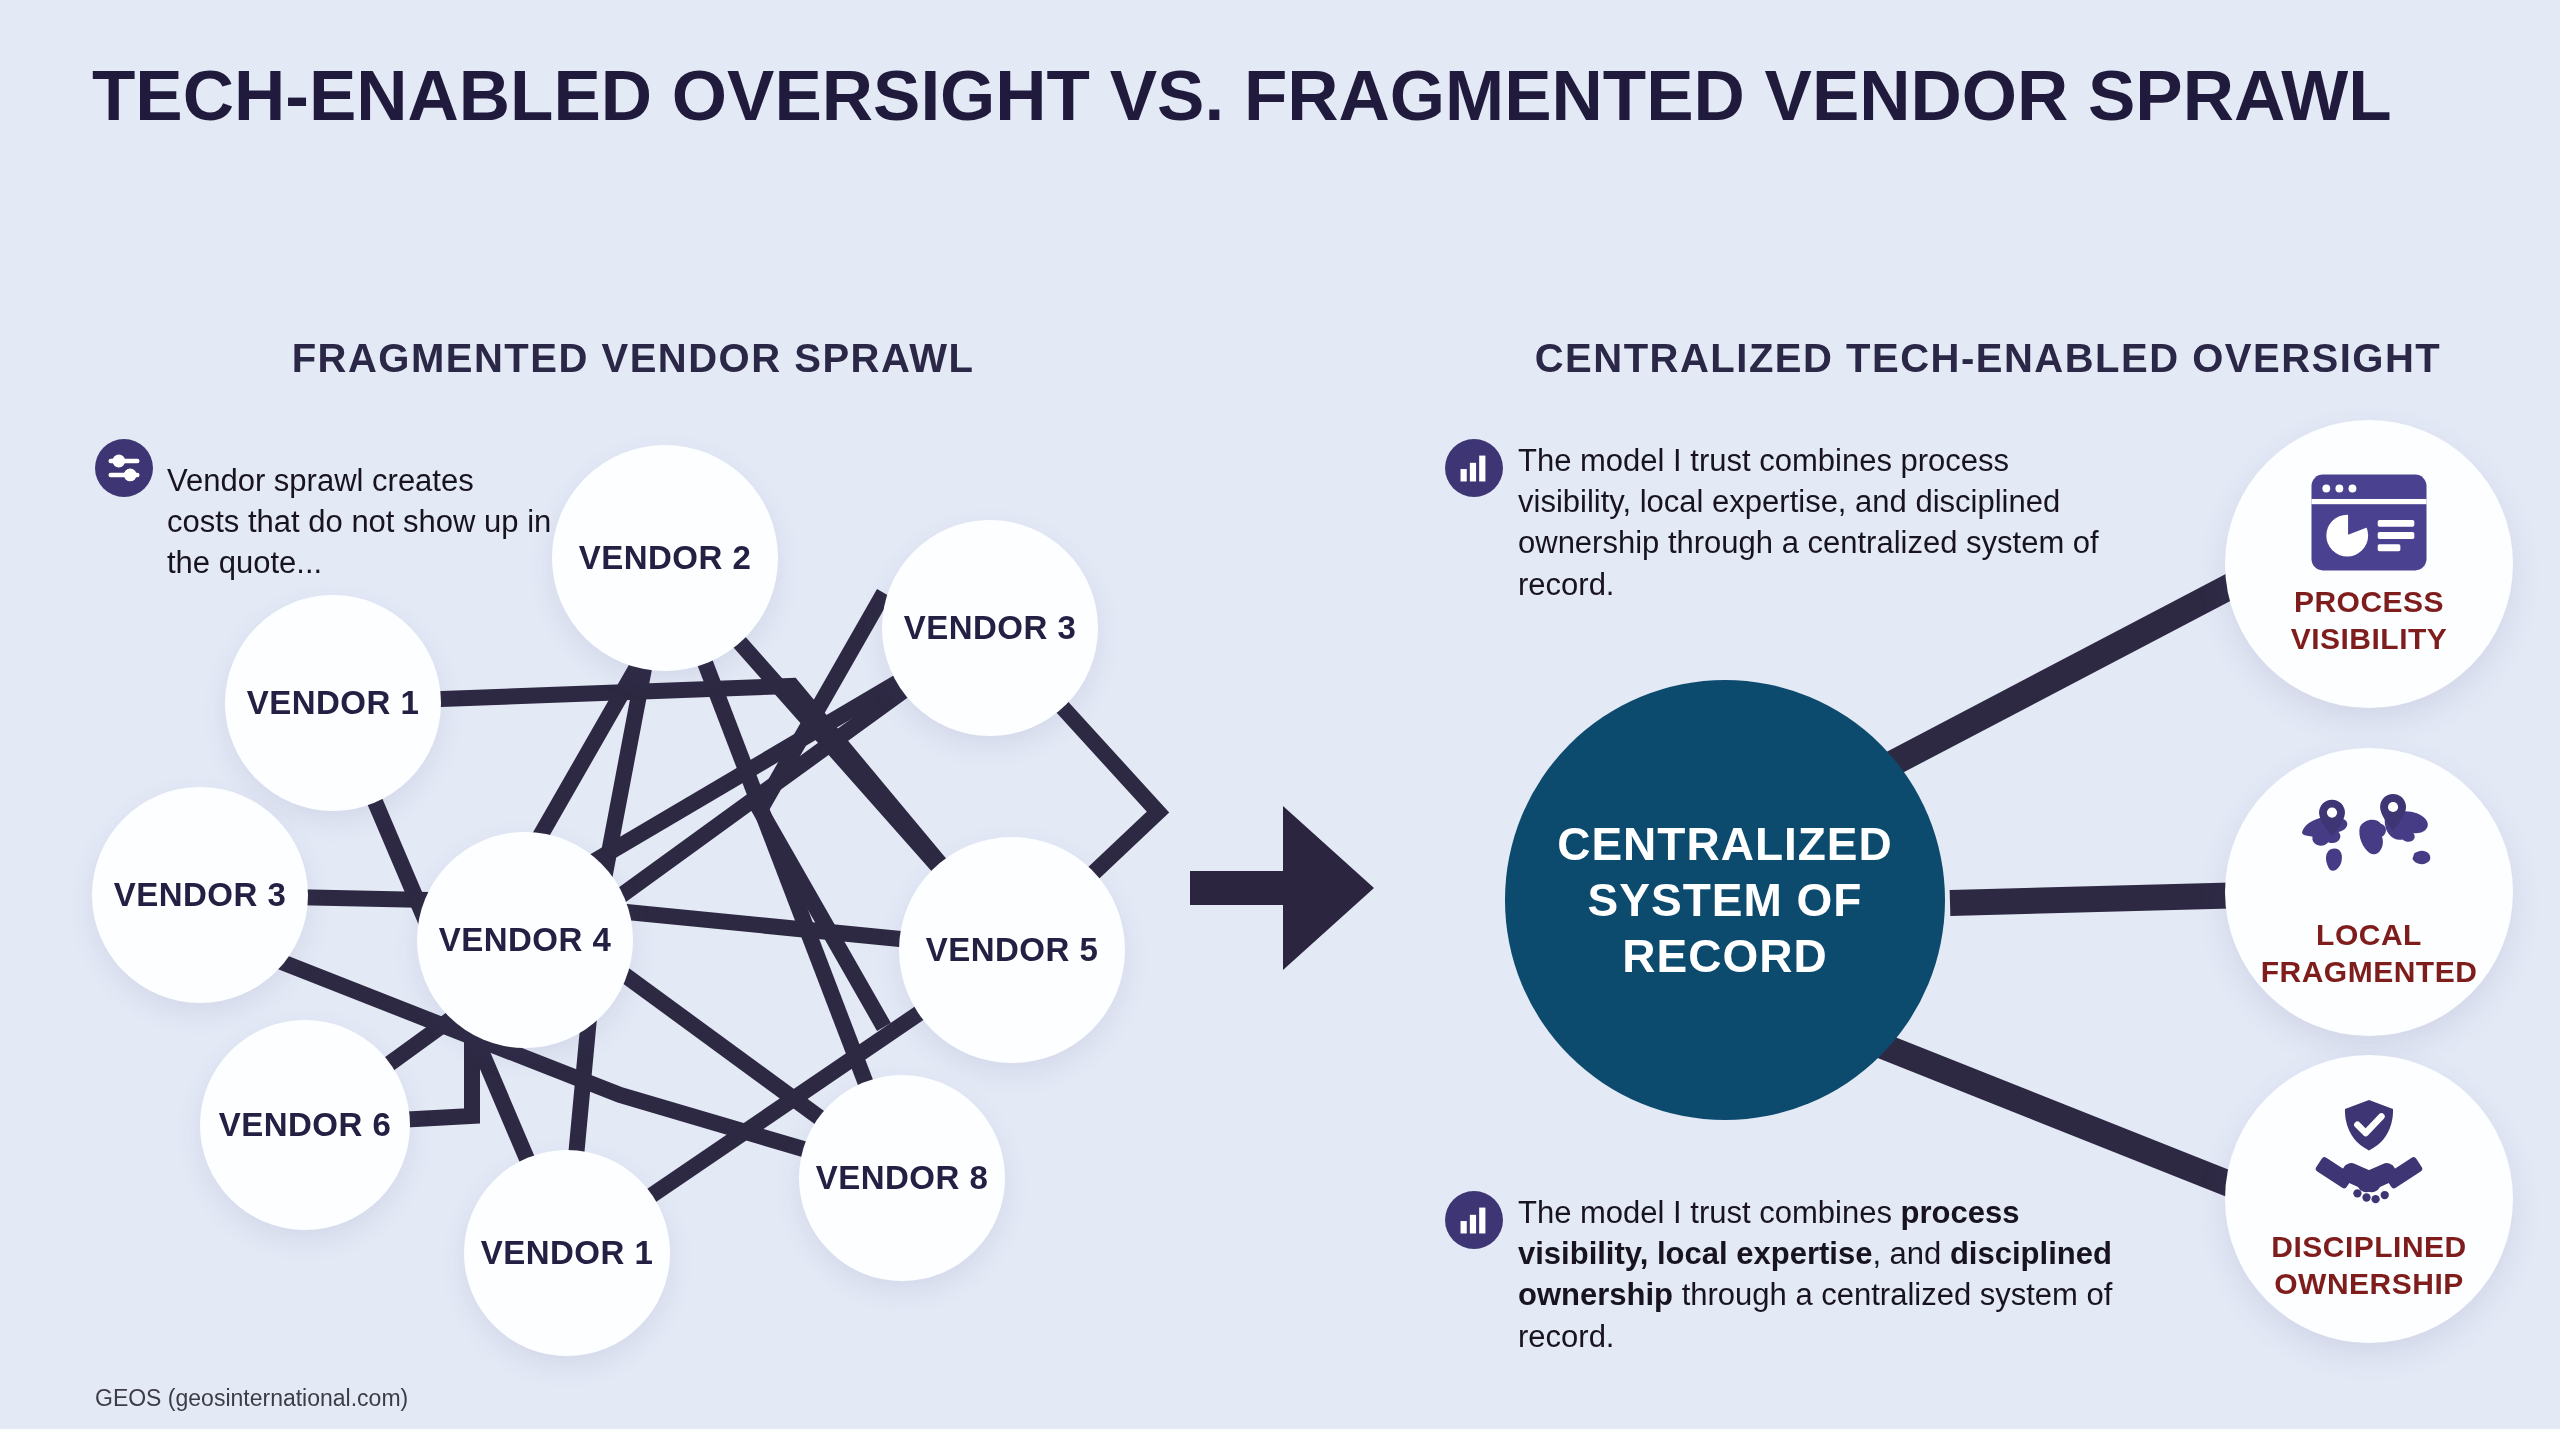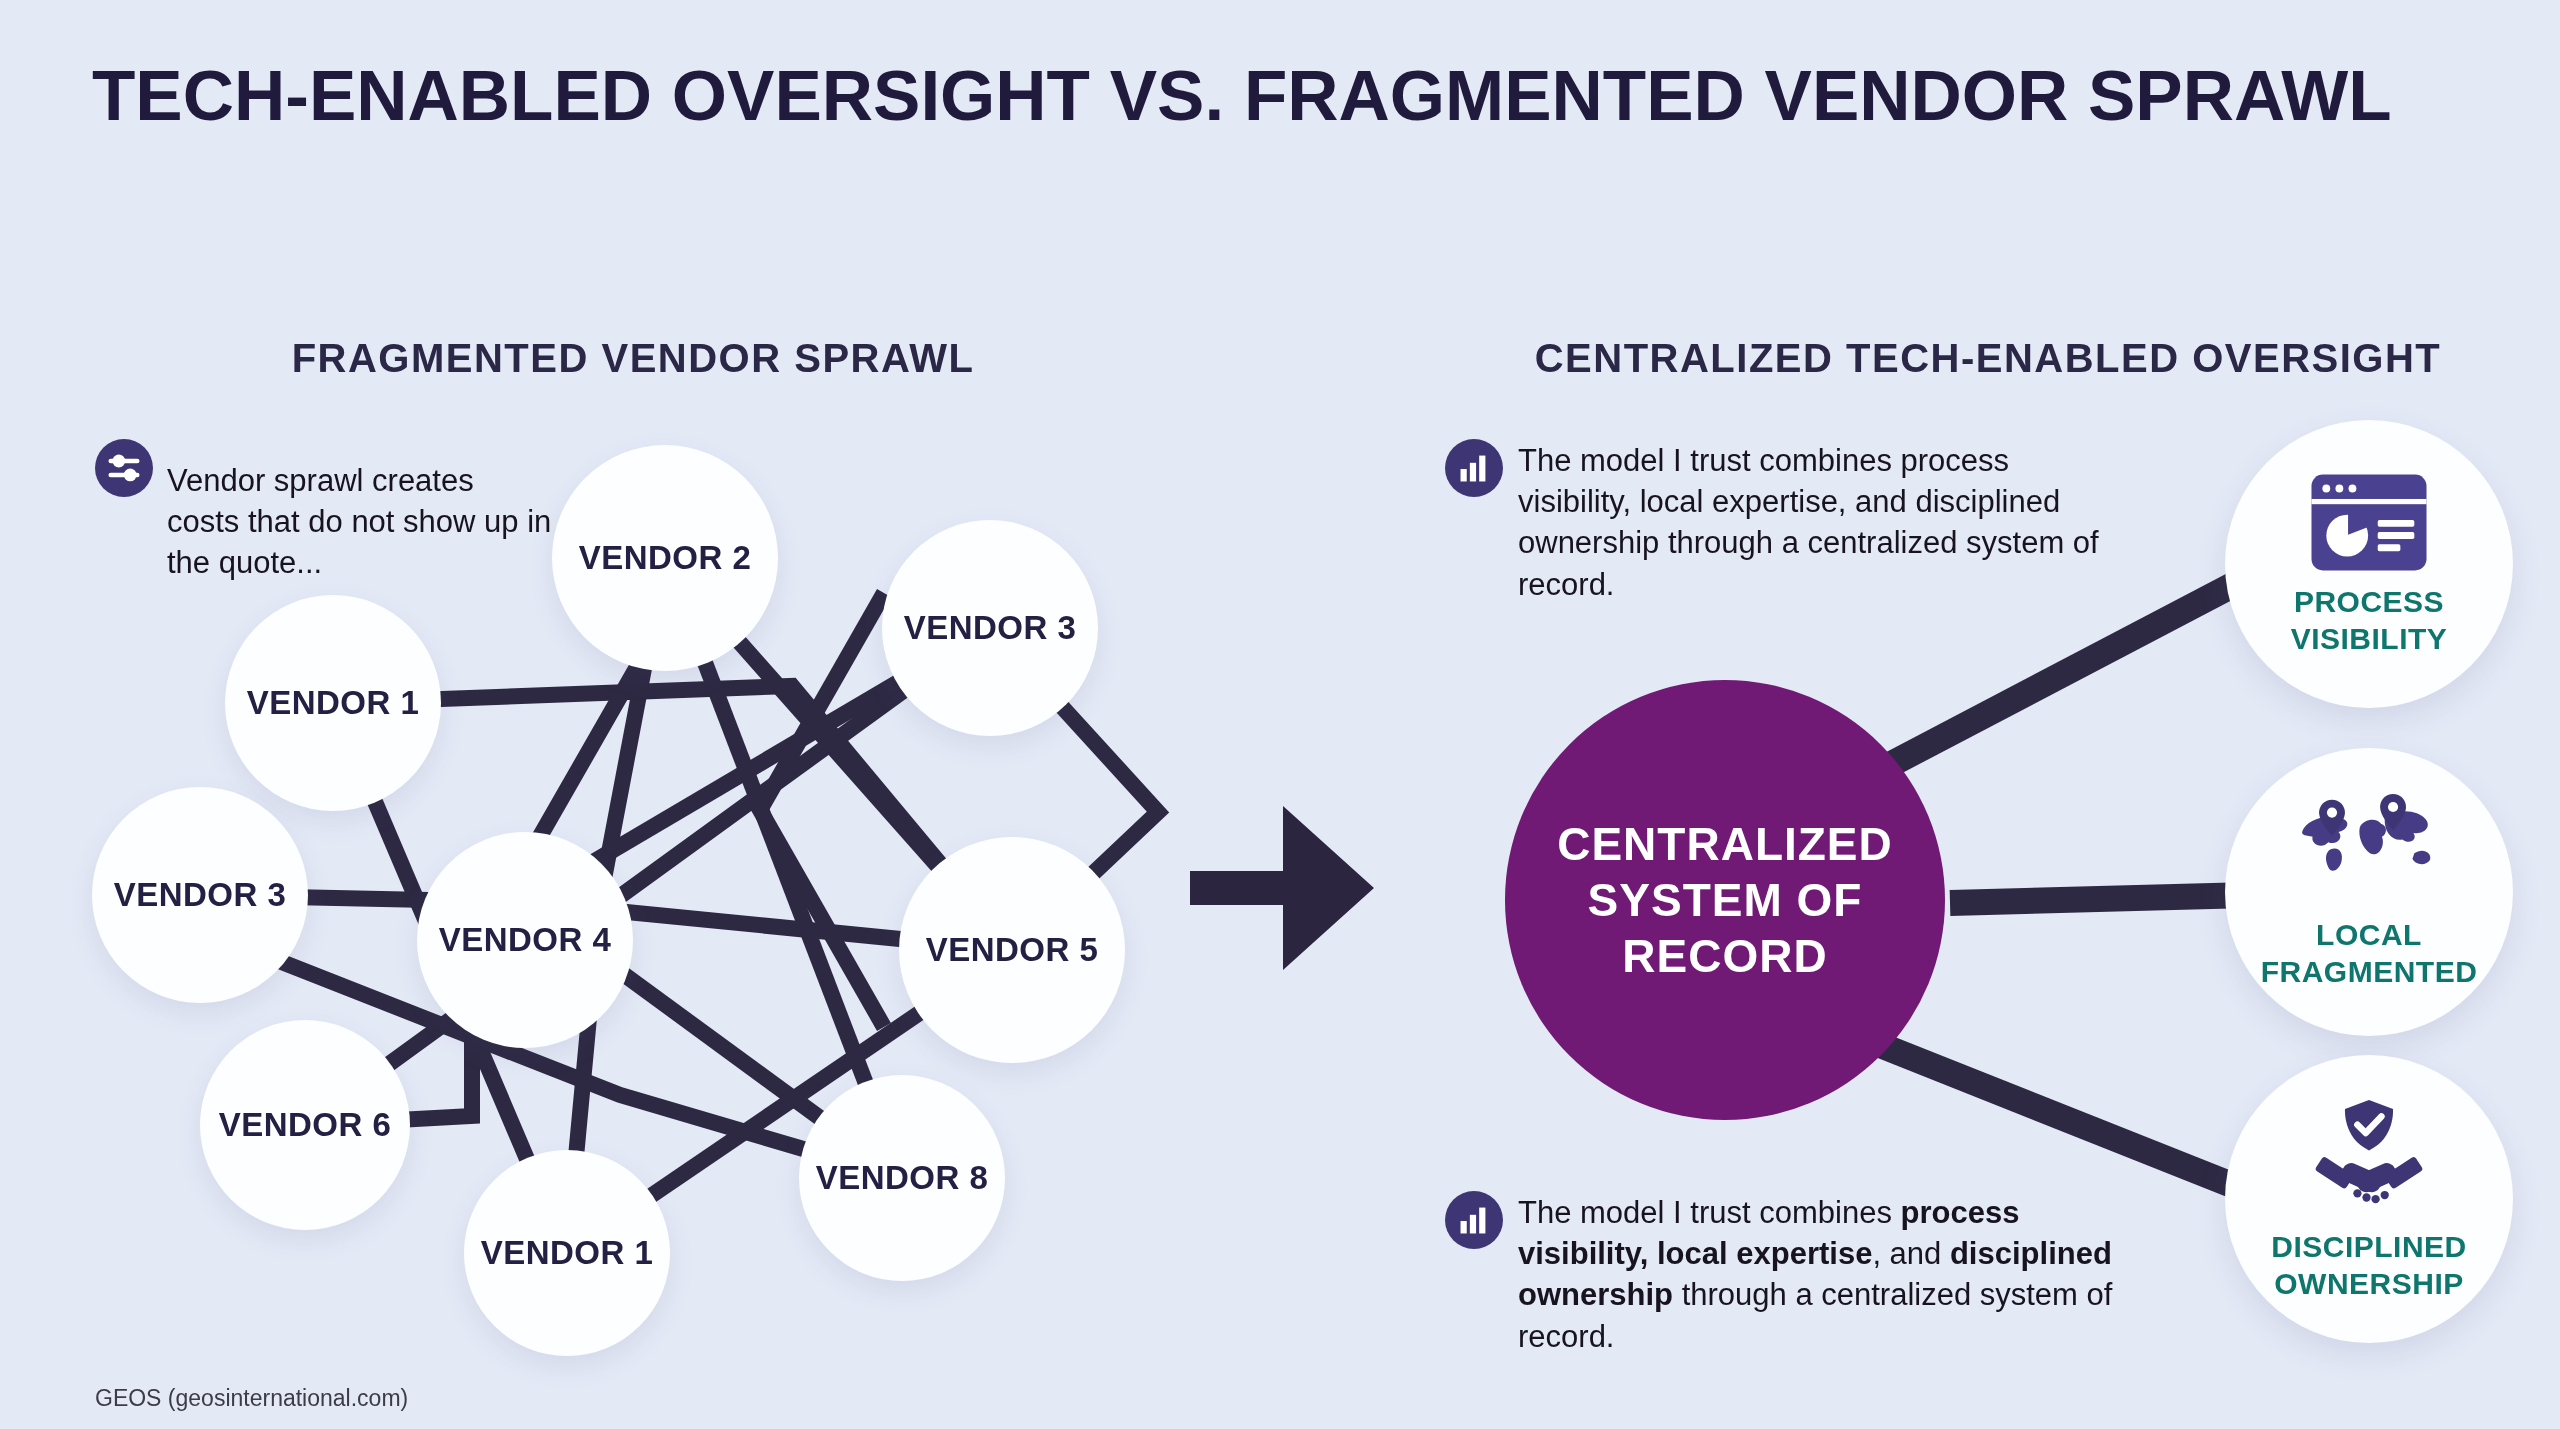--- a/index.html
+++ b/index.html
@@ -33,33 +33,33 @@
   #v2  { left: 552px; top: 445px;  width: 226px; height: 226px; }
   #v3a { left: 882px; top: 520px;  width: 216px; height: 216px; }
   #v3b { left: 92px;  top: 787px;  width: 216px; height: 216px; }
   #v4  { left: 417px; top: 832px;  width: 216px; height: 216px; }
   #v5  { left: 899px; top: 837px;  width: 226px; height: 226px; }
   #v6  { left: 200px; top: 1020px; width: 210px; height: 210px; }
   #v7  { left: 464px; top: 1150px; width: 206px; height: 206px; }
   #v8  { left: 799px; top: 1075px; width: 206px; height: 206px; }
 
   .central { position: absolute; left: 1505px; top: 680px; width: 440px; height: 440px;
-    border-radius: 50%; background: #701a75;
+    border-radius: 50%; background: #0c4a6e;
     display: flex; align-items: center; justify-content: center; }
   .central-label { width: 345px; text-align: center; color: #ffffff;
     font-size: 46px; font-weight: 700; line-height: 1.22; letter-spacing: 1px; }
 
   .feature { position: absolute; width: 288px; height: 288px; border-radius: 50%;
     background: #fdfeff; box-shadow: 0 12px 30px rgba(70,80,130,0.12);
     display: flex; flex-direction: column; align-items: center; justify-content: center; }
   #feat-visibility { left: 2225px; top: 420px; }
   #feat-expertise  { left: 2225px; top: 748px; }
   #feat-ownership  { left: 2225px; top: 1055px; }
   .feature-label { margin-top: 6px; width: 252px; text-align: center;
-    font-size: 30px; font-weight: 700; color: #0f766e; line-height: 1.22; letter-spacing: 0.5px; }
+    font-size: 30px; font-weight: 700; color: #7f1d1d; line-height: 1.22; letter-spacing: 0.5px; }
 
   .footer { position: absolute; left: 95px; top: 1385px;
     font-size: 23px; color: #3c3c46; }
 </style>
 </head>
 <body>
 
 <div id="canvas">
 
   <svg class="layer" viewBox="0 0 2560 1429">

